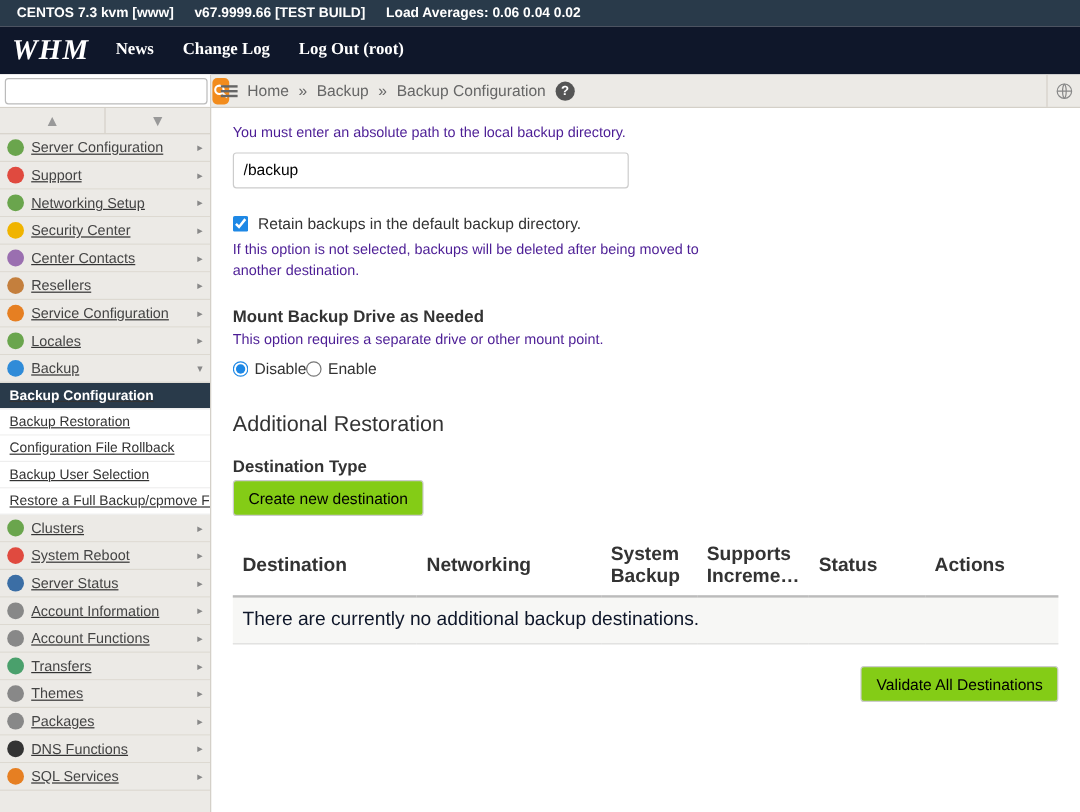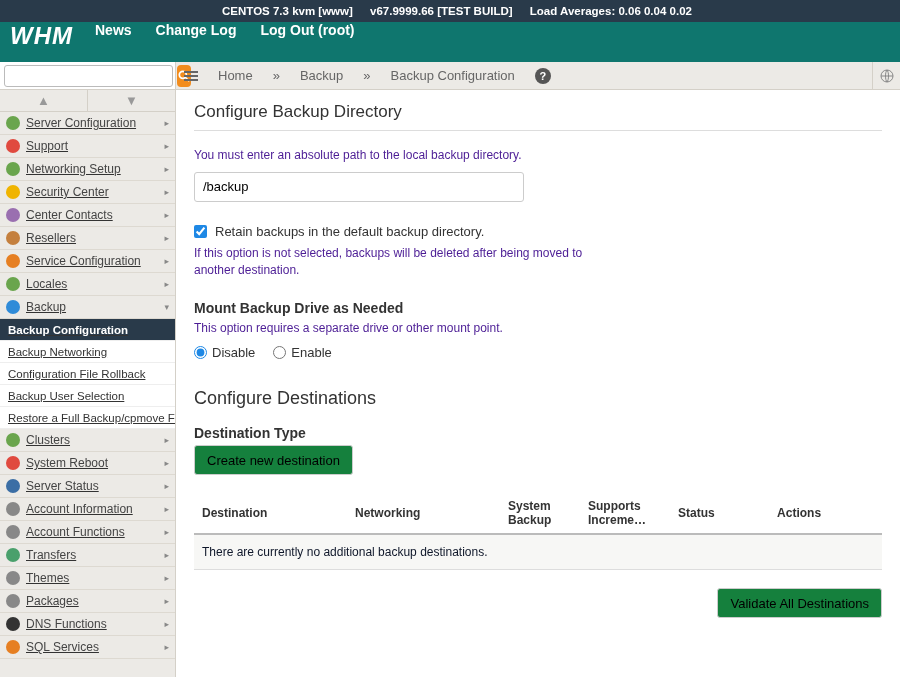--- a/index.html
+++ b/index.html
@@ -1,33 +1,33 @@
 <!DOCTYPE html>
 <html><head>
 <meta charset="utf-8">
 <style>
 * { box-sizing: border-box; margin: 0; padding: 0; }
 body { font-family: -apple-system, "Helvetica Neue", Arial, sans-serif; font-size: 13px; color: #333; background: #fff; width: 900px; height: 677px; overflow: hidden; }
 
 
-.statusbar { background: #293a4a; color: #fff; height: 22px; line-height: 22px; text-align: center; padding: 0 19px; font-size: 11.5px; font-weight: 600; }
+.statusbar { background: #293a4a; color: #fff; height: 22px; line-height: 22px; text-align: left; padding: 0 0; font-size: 11.5px; font-weight: 600; }
 .statusbar span { margin-left: 14px; }
 
 
-.header { background: #0f766e; height: 40px; display: flex; padding: 0 10px; }
+.header { background: #0f172a; height: 40px; display: flex; align-items: center; padding: 0 10px; font-family: Liberation Serif, serif; }
 .logo { font-size: 24px; font-weight: 900; font-style: italic; color: #fff; letter-spacing: 1px; margin-right: 22px; }
 .header a { color: #fff; font-weight: 600; font-size: 14px; text-decoration: none; margin-right: 24px; }
 
 
 .toolbar-row { display: flex; height: 28px; background: #eceae6; border-bottom: 1px solid #d4d0c8; }
 .search-cell { width: 176px; background: #fff; border-right: 1px solid #d4d0c8; display: flex; align-items: center; padding: 2px 4px; }
 .search-cell input { flex: 1; border: 1px solid #bbb; border-radius: 3px; height: 22px; padding: 0 6px; font-size: 12px; }
 .search-btn { width: 22px; height: 22px; background: #f28c1d; border-radius: 4px; margin-left: 4px; display: flex; align-items: center; justify-content: center; }
 .search-btn svg { width: 14px; height: 14px; stroke: #fff; }
-.bc-cell { flex: 1; display: flex; align-items: center; padding: 0 8px; gap: 20px; color: #666; font-size: 13px; }
+.bc-cell { flex: 1; display: flex; align-items: center; padding: 0 8px; gap: 8px; color: #666; font-size: 13px; }
 .bc-cell a { color: #666; text-decoration: none; }
 .bc-cell .help { width: 16px; height: 16px; background: #555; color: #fff; border-radius: 50%; display: inline-flex; align-items: center; justify-content: center; font-size: 11px; font-weight: bold; }
 .menu-icon { display: inline-flex; flex-direction: column; gap: 2px; }
 .menu-icon i { width: 14px; height: 2px; background: #666; display: block; }
 .popout-cell { width: 28px; display: flex; align-items: center; justify-content: center; border-left: 1px solid #d4d0c8; }
 .popout-cell svg { width: 16px; height: 16px; stroke: #888; fill: none; }
 
 
 .body-row { display: flex; height: calc(677px - 22px - 40px - 28px); }
 .sidebar { width: 176px; background: #eceae6; border-right: 1px solid #d4d0c8; display: flex; flex-direction: column; }
@@ -45,27 +45,27 @@
 
 .main { flex: 1; padding: 12px 18px; overflow-y: auto; }
 h2.section-title { font-size: 17px; font-weight: 400; color: #333; padding-bottom: 8px; border-bottom: 1px solid #ddd; margin-bottom: 16px; }
 h3.sub { font-size: 14px; font-weight: 700; color: #333; margin-bottom: 4px; }
 .hint { font-size: 12px; color: #4c1d95; margin-bottom: 8px; line-height: 1.4; }
 input.text { width: 330px; height: 30px; border: 1px solid #ccc; border-radius: 3px; padding: 0 8px; font-size: 13px; }
 .block { margin-bottom: 22px; }
 .chk-row { display: flex; align-items: center; font-size: 13px; color: #333; margin-bottom: 6px; }
 .chk-row input { margin-right: 8px; }
 .chk-row label { cursor: pointer; }
-.radio-row { display: flex; gap: 18px; font-size: 13px; margin-top: 6px; }
+.radio-row { display: flex; font-size: 13px; margin-top: 6px; }
 .radio-row label { display: flex; align-items: center; gap: 5px; cursor: pointer; }
 h2.add-dest { font-size: 18px; font-weight: 400; margin-top: 28px; margin-bottom: 16px; }
 .dest-row { display: flex; gap: 8px; align-items: center; margin-bottom: 18px; }
 select.dest { height: 30px; width: 150px; border: 1px solid #ccc; border-radius: 3px; padding: 0 6px; font-size: 13px; background: #fff; }
-.btn { height: 30px; padding: 0 12px; border: 1px solid #ccc; background: #15803d; border-radius: 3px; font-size: 13px; cursor: pointer; }
-table.dest-table { width: 100%; border-collapse: collapse; font-size: 12px; }
+.btn { height: 30px; padding: 0 12px; border: 1px solid #ccc; background: #84cc16; border-radius: 3px; font-size: 13px; cursor: pointer; }
+table.dest-table { width: 100%; border-collapse: collapse; font-size: 16px; }
 table.dest-table th { text-align: left; font-weight: 700; padding: 6px 8px; border-bottom: 2px solid #bbb; color: #333; }
 table.dest-table td.empty { padding: 10px 8px; background: #f7f7f5; border-bottom: 1px solid #ddd; color: #0f172a; }
 .validate-row { text-align: right; margin-top: 18px; }
 input[type=checkbox], input[type=radio] { accent-color: #1e88e5; }
 </style>
 </head>
 <body>
 
 <div class="statusbar">
   <span>CENTOS 7.3 kvm [www]</span>
@@ -157,21 +157,21 @@
           <span class="ic" style="background: rgb(106, 165, 77);"></span>
           <span>Locales</span>
           <span class="arrow">▸</span>
         </div>
         <div class="side-item expanded">
           <span class="ic" style="background: rgb(47, 139, 216);"></span>
           <span>Backup</span>
           <span class="arrow2">▾</span>
         </div>
         <div class="side-sub active">Backup Configuration</div>
-        <div class="side-sub">Backup Networking</div>
+        <div class="side-sub">Backup Restoration</div>
         <div class="side-sub">Configuration File Rollback</div>
         <div class="side-sub">Backup User Selection</div>
         <div class="side-sub">Restore a Full Backup/cpmove File</div>
         <div class="side-item">
           <span class="ic" style="background: rgb(106, 165, 77);"></span>
           <span>Clusters</span>
           <span class="arrow">▸</span>
         </div>
         <div class="side-item">
           <span class="ic" style="background: rgb(224, 74, 63);"></span>
@@ -215,21 +215,20 @@
         </div>
         <div class="side-item">
           <span class="ic" style="background: rgb(230, 127, 34);"></span>
           <span>SQL Services</span>
           <span class="arrow">▸</span>
         </div>
       </div>
   </div>
 
   <div class="main">
-    <h2 class="section-title">Configure Backup Directory</h2>
 
     <div class="block">
       <div class="hint">You must enter an absolute path to the local backup directory.</div>
       <input class="text" type="text" value="/backup" style="">
     </div>
 
     <div class="block">
       <div class="chk-row">
         <input type="checkbox" id="retain" checked="" style="">
         <label for="retain">Retain backups in the default backup directory.</label>
@@ -245,21 +244,21 @@
             <input type="radio" name="mount" checked="" style="">
             <span>Disable</span>
           </label>
         <label>
             <input type="radio" name="mount" style="">
             <span>Enable</span>
           </label>
       </div>
     </div>
 
-    <h2 class="add-dest">Configure Destinations</h2>
+    <h2 class="add-dest">Additional Restoration</h2>
 
     <h3 class="sub">Destination Type</h3>
     <div class="dest-row">
       <button class="btn">Create new destination</button>
     </div>
 
     <table class="dest-table">
       <thead>
         <tr>
           <th>Destination</th>

